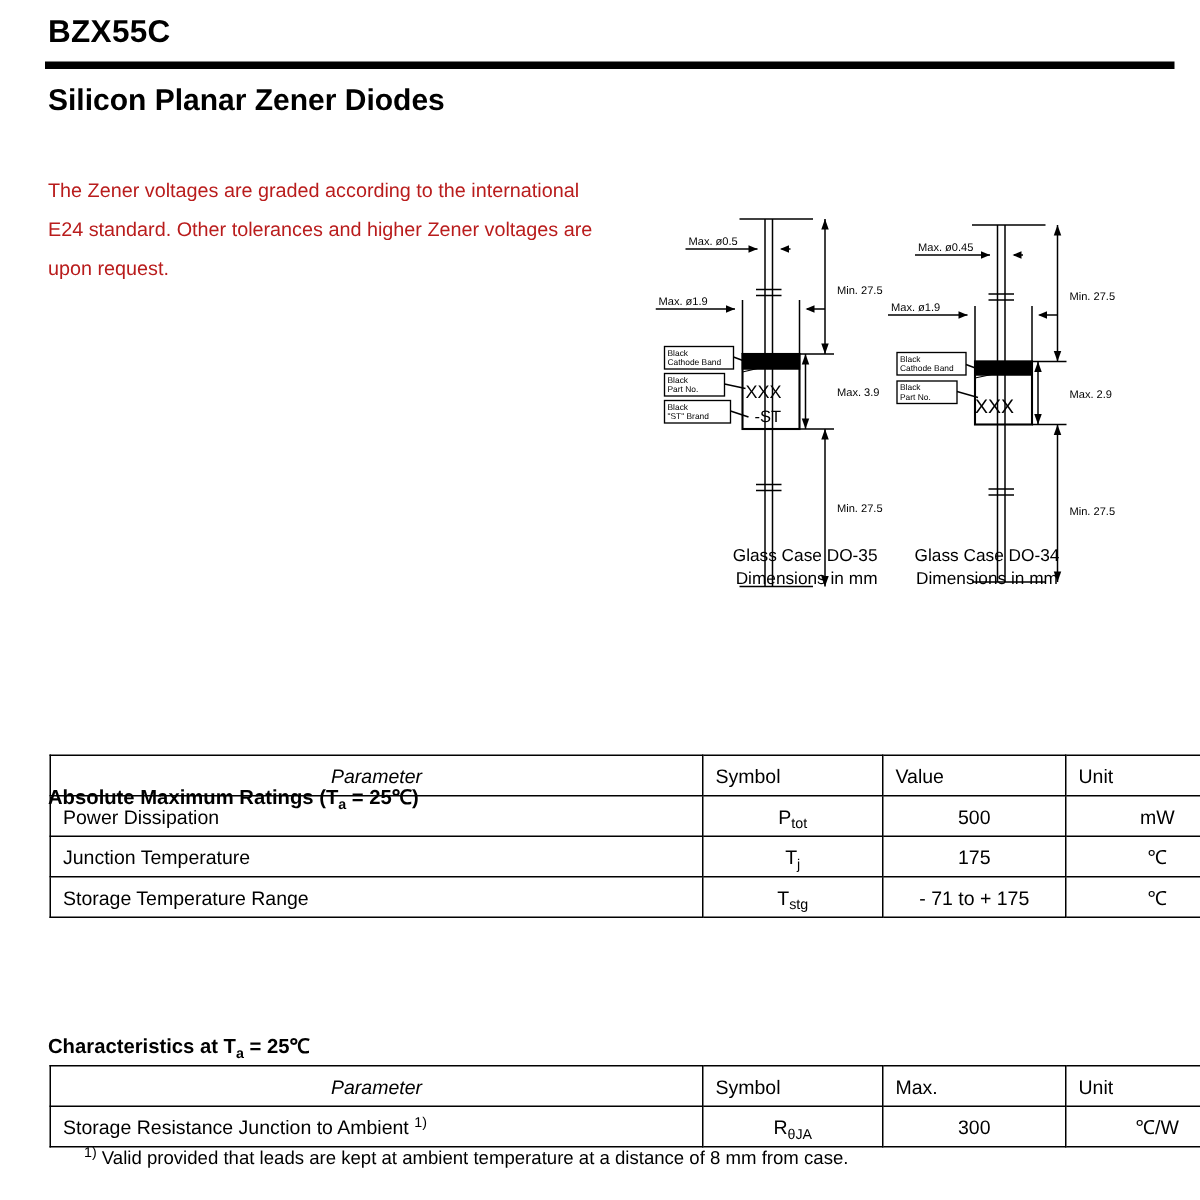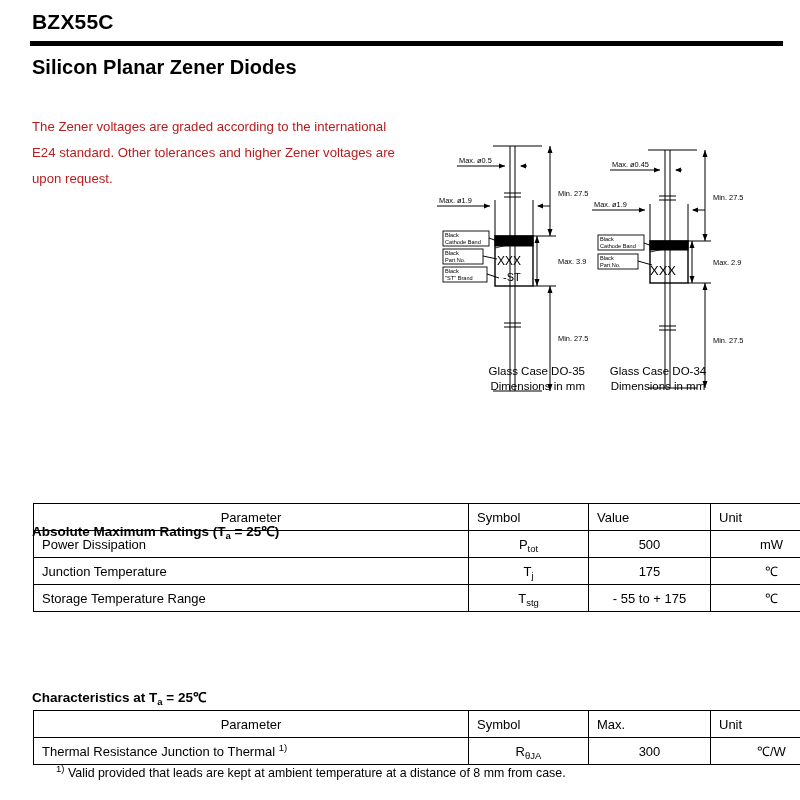--- a/index.html
+++ b/index.html
@@ -107,21 +107,21 @@
     padding: 0 8px;
     vertical-align: middle;
     white-space: nowrap;
   }
   table.spec td.c-param { width: 418px; text-align: left; }
   table.spec td.c-sym   { width: 103px; text-align: center; }
   table.spec td.c-val   { width: 105px; text-align: center; }
   table.spec td.c-unit  { width: 105px; text-align: center; }
 
   table.spec tr.header-row td { text-align: left; }
-  table.spec tr.header-row td.c-param { text-align: center; }
+  table.spec tr.header-row td.c-param { text-align: center; font-style: italic; }
 
   table.spec sub {
     font-size: 9.5px;
     vertical-align: baseline;
     position: relative;
     top: 3px;
   }
   table.spec sup.fn {
     font-size: 9.5px;
     vertical-align: super;
@@ -327,38 +327,38 @@
     </tr>
     <tr>
       <td class="c-param">Junction Temperature</td>
       <td class="c-sym"><span>T</span><sub>j</sub></td>
       <td class="c-val">175</td>
       <td class="c-unit">℃</td>
     </tr>
     <tr>
       <td class="c-param">Storage Temperature Range</td>
       <td class="c-sym"><span>T</span><sub>stg</sub></td>
-      <td class="c-val">- 55 to + 175</td>
+      <td class="c-val">- 71 to + 175</td>
       <td class="c-unit">℃</td>
     </tr>
   </tbody>
 </table>
 
 <div class="section-heading" id="heading-char"><span>Characteristics at T</span><sub>a</sub><span> = 25℃</span></div>
 
 <table class="spec" id="table-char">
   <tbody>
     <tr class="header-row">
       <td class="c-param">Parameter</td>
       <td class="c-sym">Symbol</td>
       <td class="c-val">Max.</td>
       <td class="c-unit">Unit</td>
     </tr>
     <tr>
-      <td class="c-param"><span>Thermal Resistance Junction to Thermal</span> <sup class="fn">1)</sup></td>
+      <td class="c-param"><span>Storage Resistance Junction to Ambient</span> <sup class="fn">1)</sup></td>
       <td class="c-sym"><span>R</span><sub>θJA</sub></td>
       <td class="c-val">300</td>
       <td class="c-unit">℃/W</td>
     </tr>
   </tbody>
 </table>
 
 <div id="footnote"><sup>1)</sup><span> Valid provided that leads are kept at ambient temperature at a distance of 8 mm from case.</span></div>
 
 </body></html>

